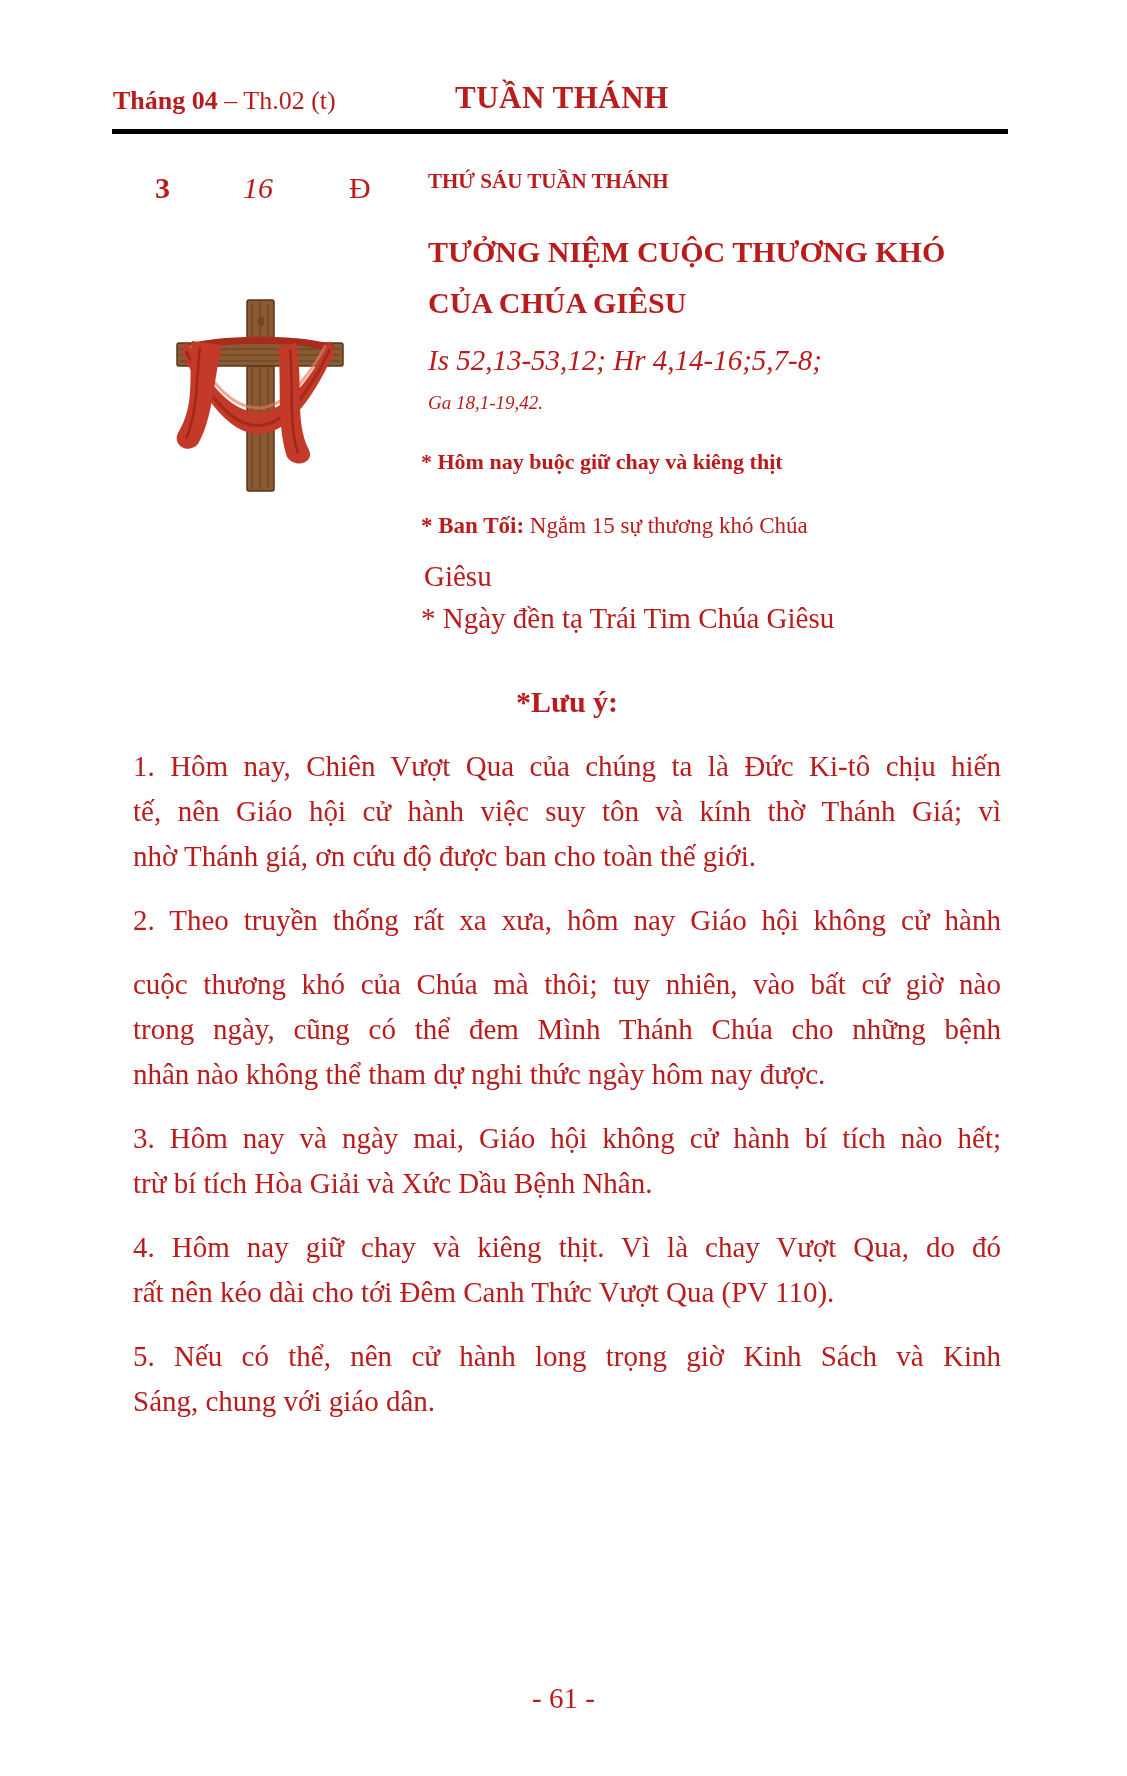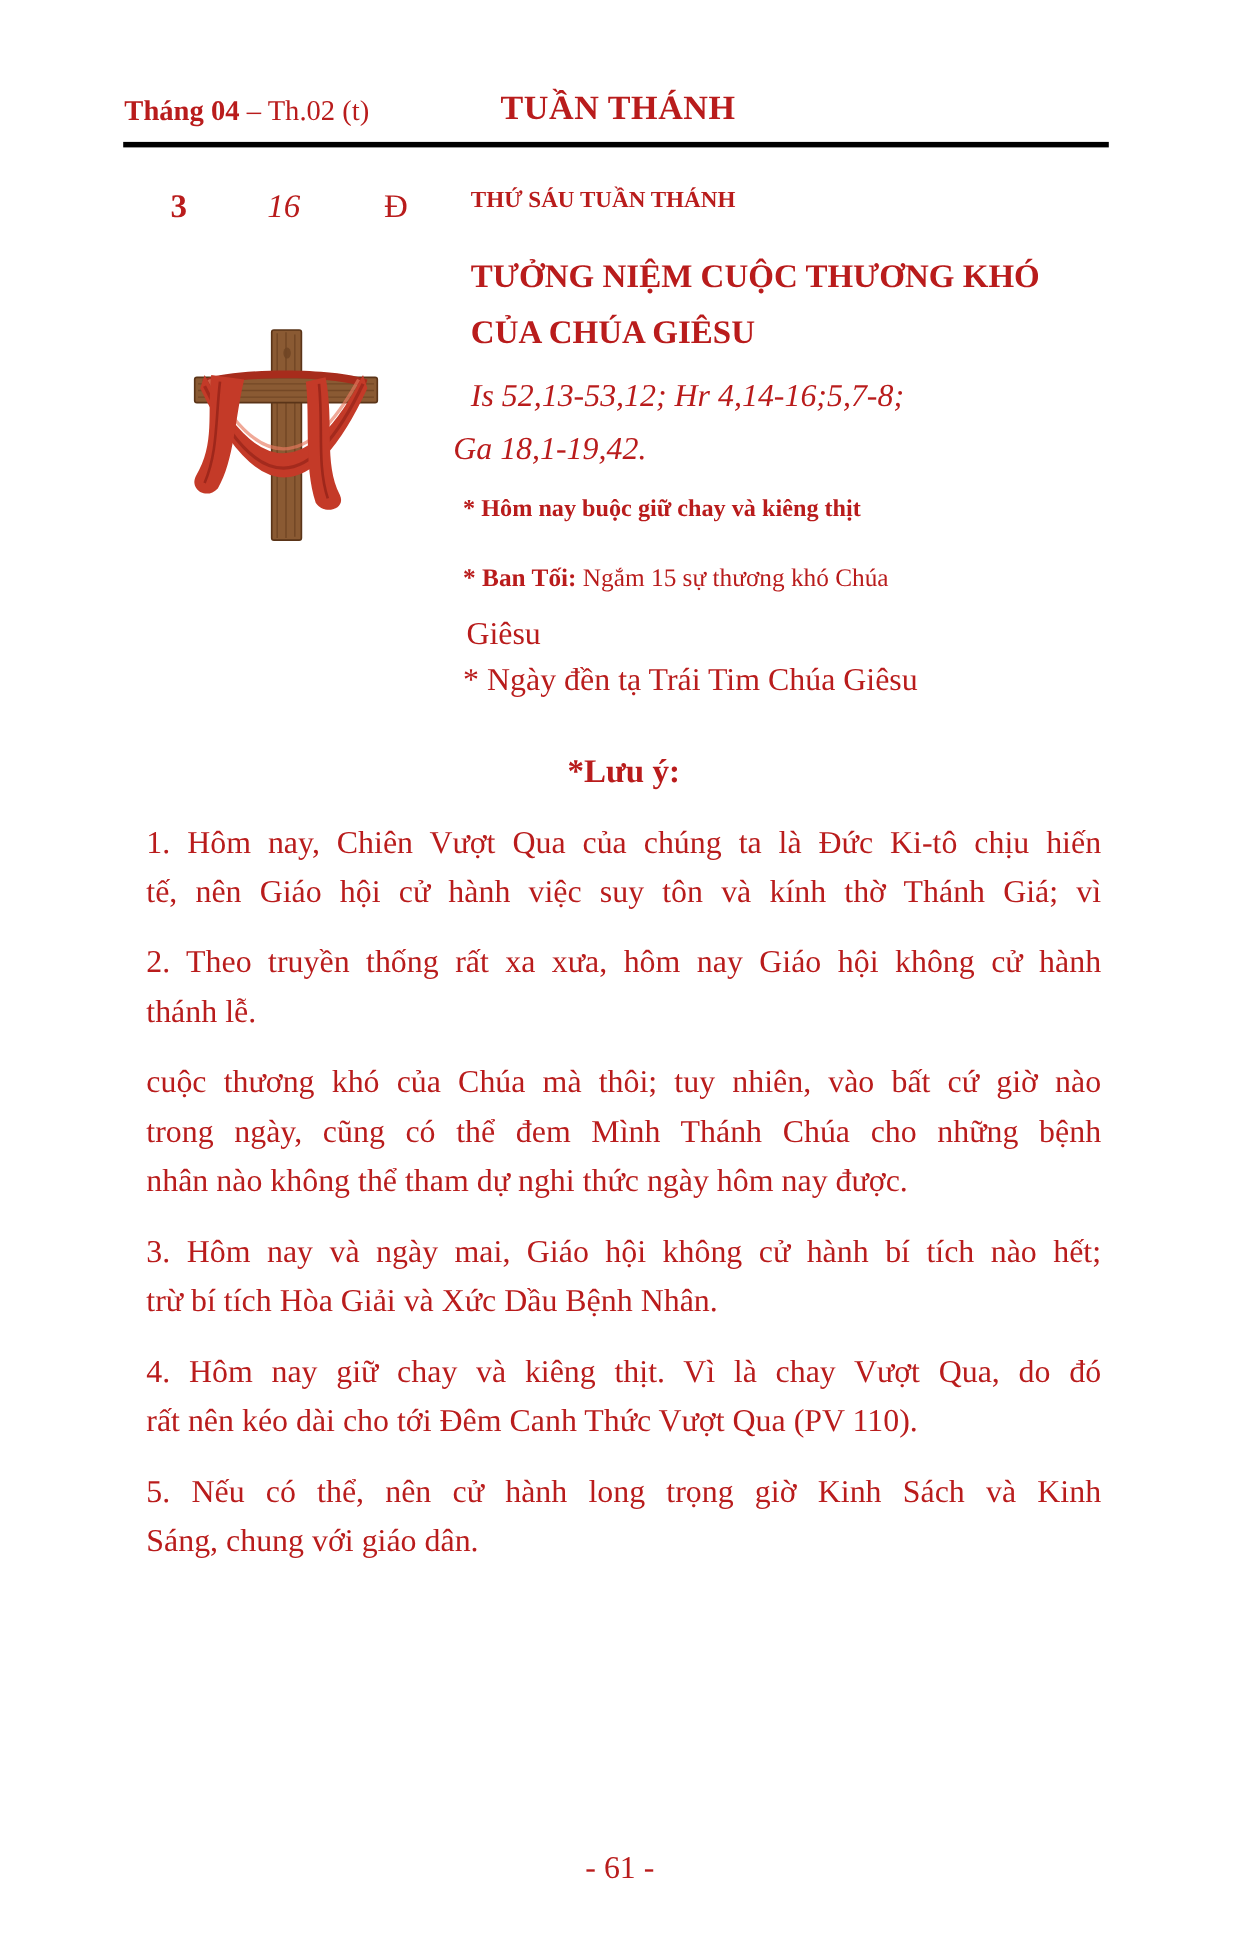--- a/index.html
+++ b/index.html
@@ -20,21 +20,21 @@
   .rule { left:112px; top:129px; width:896px; height:5px; background:#000; }
 
   .cal-day   { left:155px; top:171px; font-size:30px; }
   .cal-lunar { left:243px; top:171px; font-size:30px; }
   .cal-color { left:349px; top:171px; font-size:30px; }
   .cal-title { left:428px; top:169px; font-size:21px; white-space:nowrap; }
 
   .subtitle1 { left:428px; top:235px; font-size:30px; white-space:nowrap; }
   .subtitle2 { left:428px; top:286px; font-size:30px; white-space:nowrap; }
   .readings1 { left:428px; top:344px; font-size:29px; white-space:nowrap; }
-  .readings2 { left:412px; top:392px; font-size:29px; white-space:nowrap; }
+  .readings2 { left:428px; top:392px; font-size:19px; white-space:nowrap; }
 
   .note1  { left:421px; top:449px; font-size:22px; white-space:nowrap; }
   .note2a { left:421px; top:513px; font-size:23px; white-space:nowrap; }
   .note2b { left:424px; top:560px; font-size:29px; white-space:nowrap; }
   .note3  { left:421px; top:602px; font-size:29px; white-space:nowrap; }
 
   .luuy { left:133px; top:685px; width:868px; text-align:center; font-size:30px; }
 
   .bodytext { left:133px; top:744px; width:868px; font-size:29px; }
   .bodytext p { margin:0 0 19px 0; padding:0; }
@@ -94,24 +94,24 @@
   <div class="abs note2a"><span class="b">* Ban Tối:</span><span> Ngắm 15 sự thương khó Chúa</span></div>
   <div class="abs note2b">Giêsu</div>
   <div class="abs note3">* Ngày đền tạ Trái Tim Chúa Giêsu</div>
 
   <div class="abs luuy b">*Lưu ý:</div>
 
   <div class="abs bodytext">
     <p>
       <span class="tline jline" style="display:block">1. Hôm nay, Chiên Vượt Qua của chúng ta là Đức Ki-tô chịu hiến</span>
       <span class="tline jline" style="display:block">tế, nên Giáo hội cử hành việc suy tôn và kính thờ Thánh Giá; vì</span>
+      <span class="tline lline" style="display:block">nhờ Thánh giá, ơn cứu độ được ban cho toàn thế giới.</span>
     </p>
     <p>
       <span class="tline jline" style="display:block">2. Theo truyền thống rất xa xưa, hôm nay Giáo hội không cử hành</span>
-      <span class="tline lline" style="display:block">thánh lễ.</span>
     </p>
     <p>
       <span class="tline jline" style="display:block">cuộc thương khó của Chúa mà thôi; tuy nhiên, vào bất cứ giờ nào</span>
       <span class="tline jline" style="display:block">trong ngày, cũng có thể đem Mình Thánh Chúa cho những bệnh</span>
       <span class="tline lline" style="display:block">nhân nào không thể tham dự nghi thức ngày hôm nay được.</span>
     </p>
     <p>
       <span class="tline jline" style="display:block">3. Hôm nay và ngày mai, Giáo hội không cử hành bí tích nào hết;</span>
       <span class="tline lline" style="display:block">trừ bí tích Hòa Giải và Xức Dầu Bệnh Nhân.</span>
     </p>

